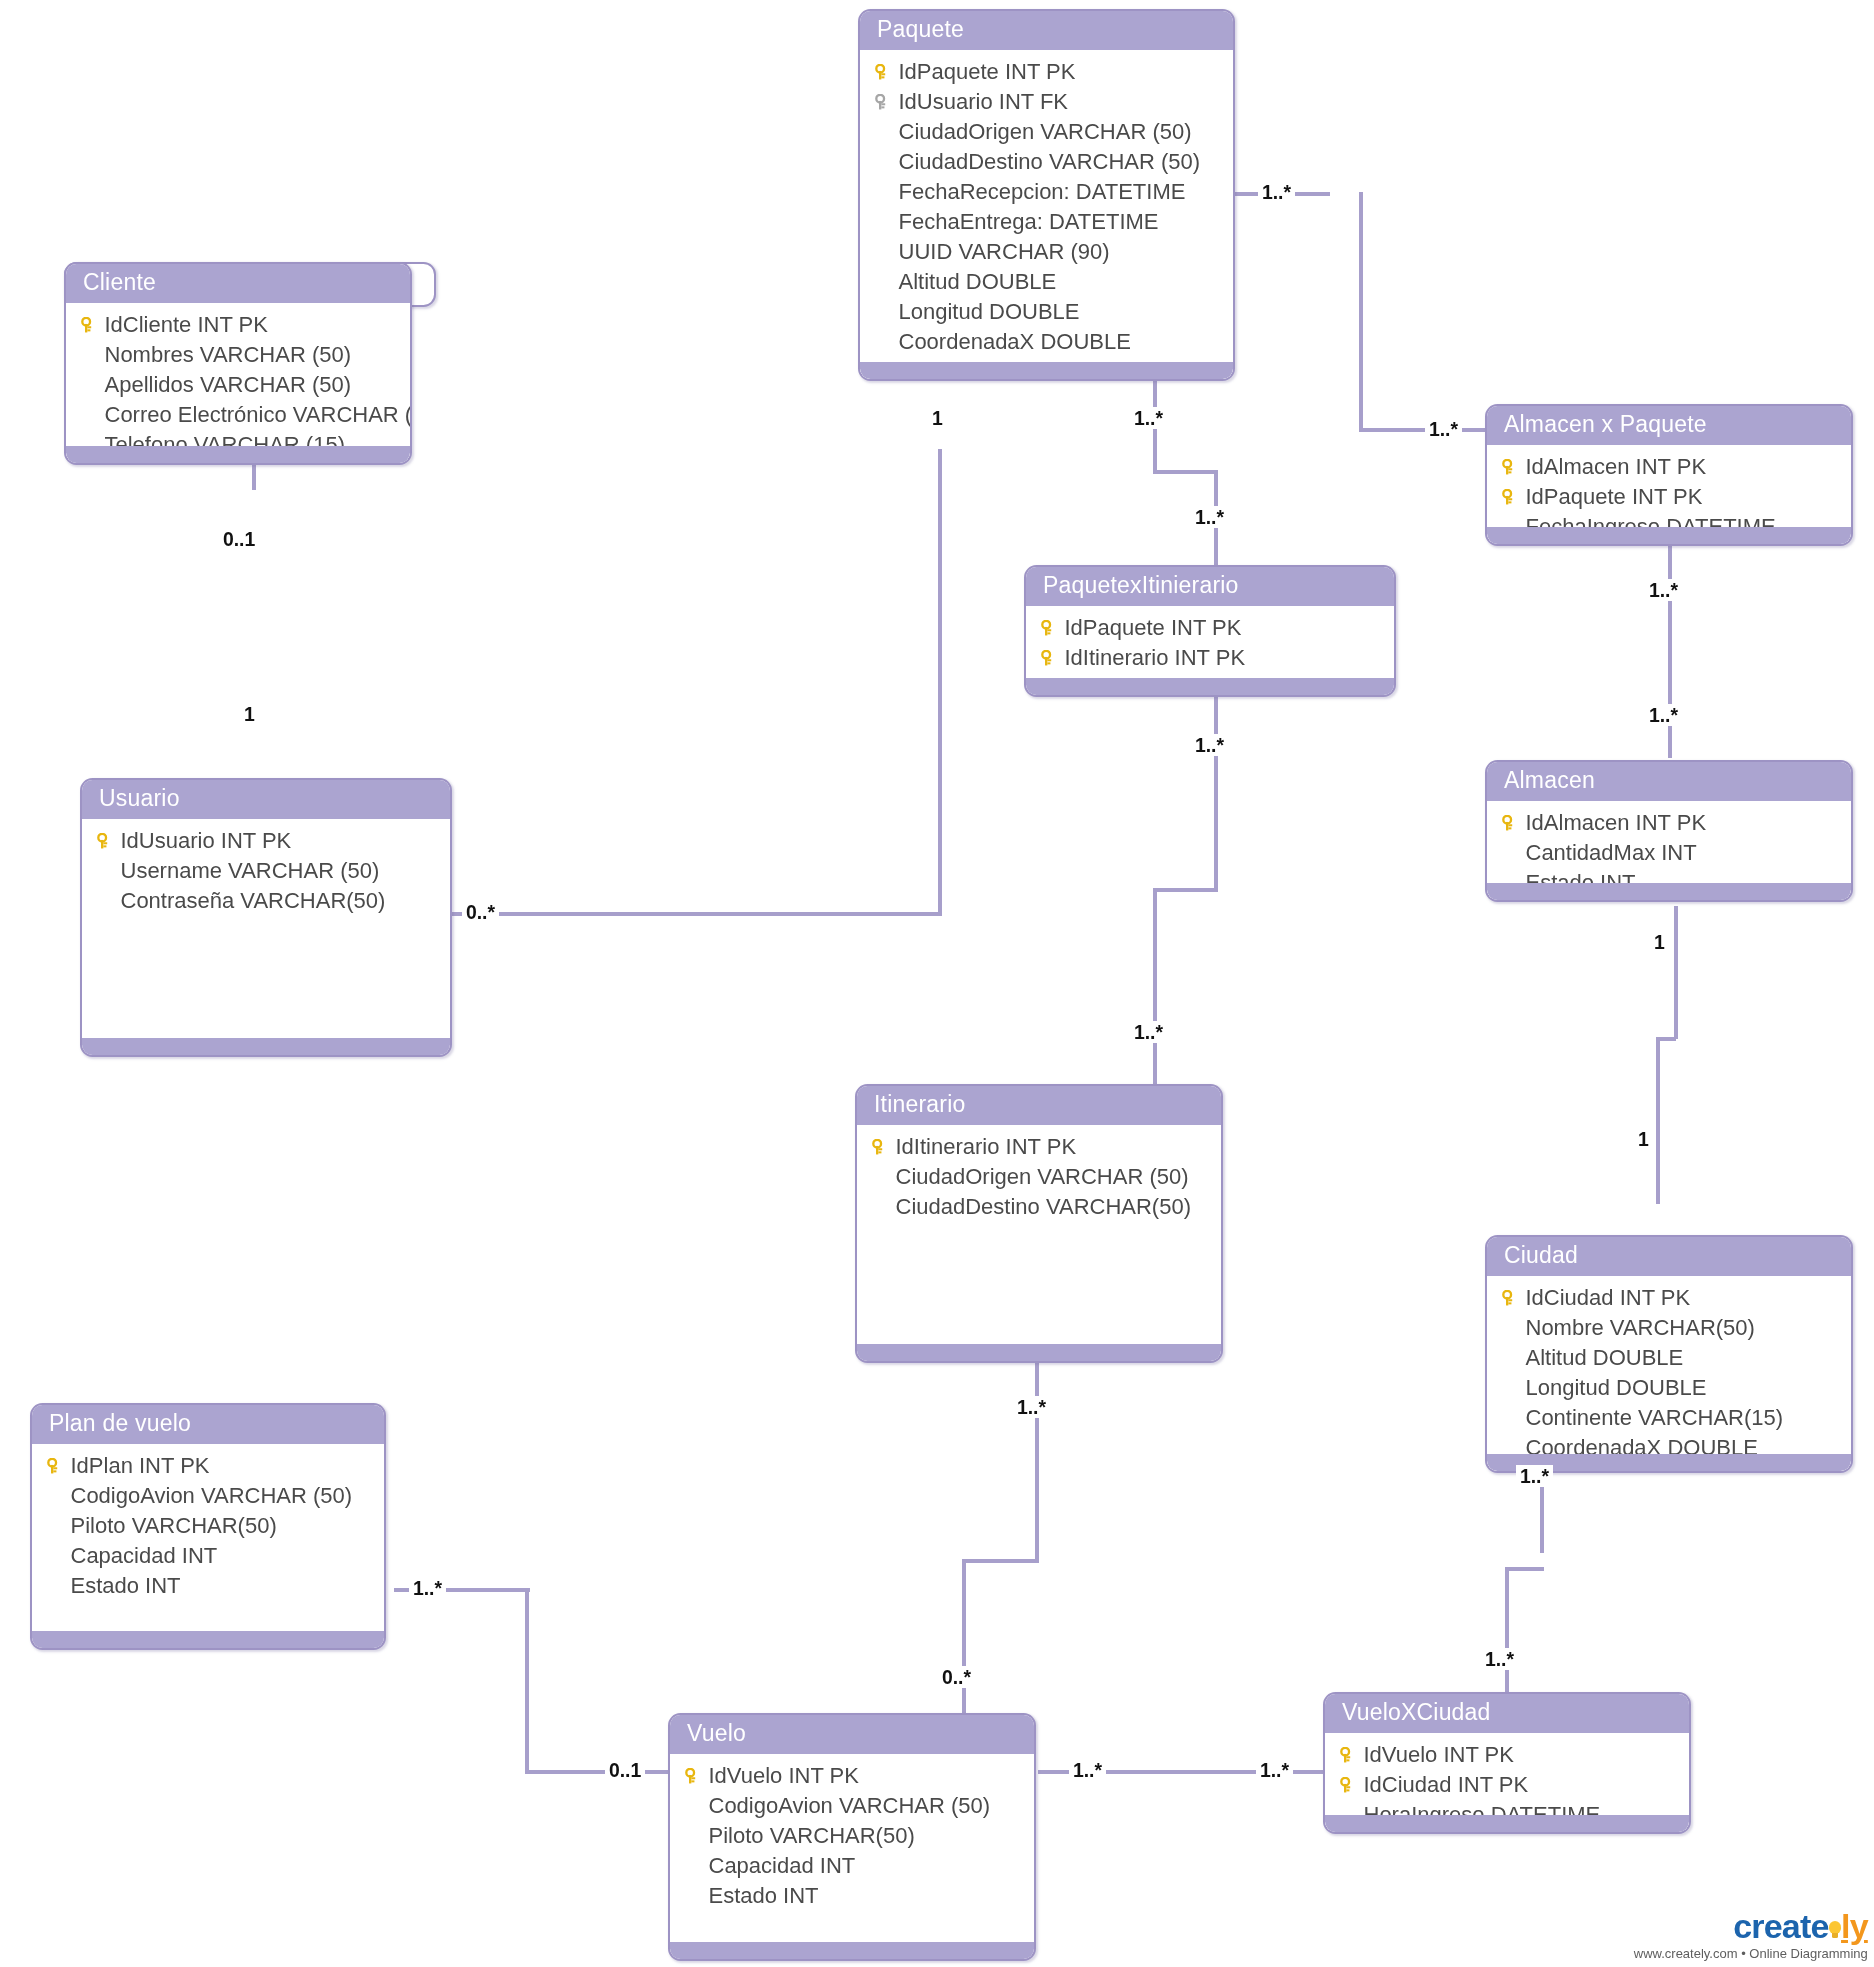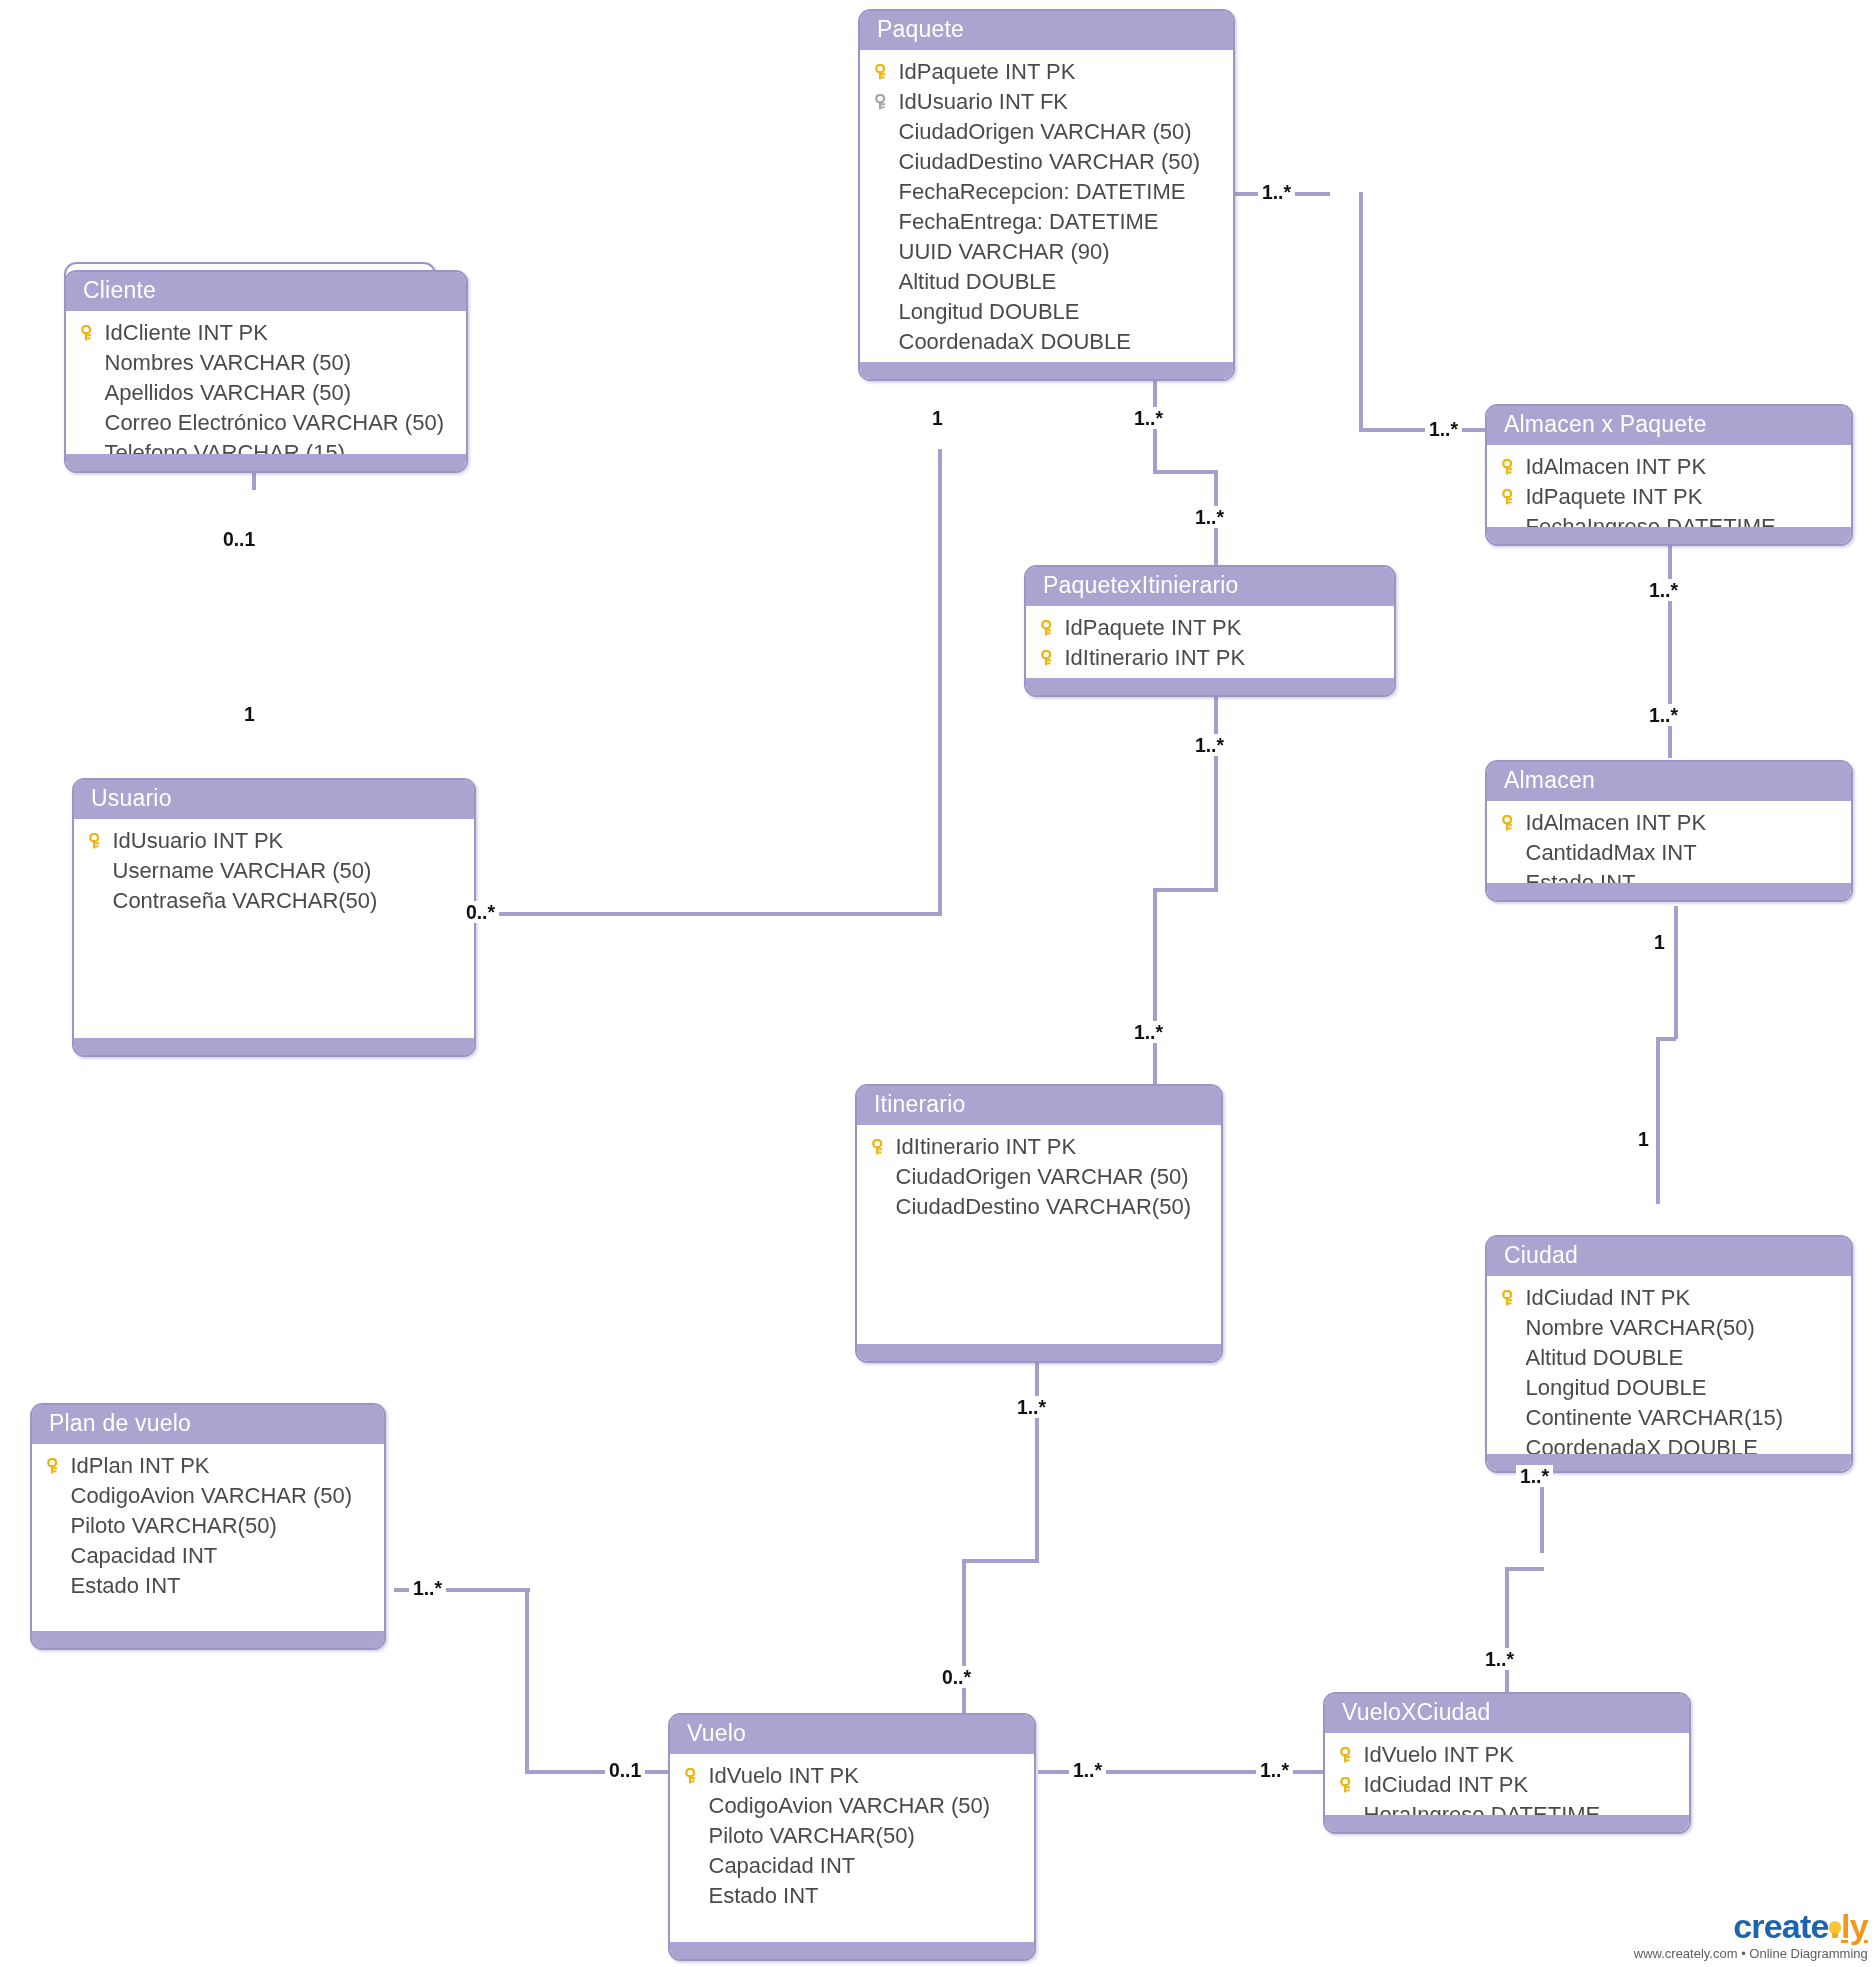--- a/index.html
+++ b/index.html
@@ -210,21 +210,21 @@
           <span class="keyslot"></span>
           <span class="txt">CoordenadaY DOUBLE</span>
         </div>
 
     </div>
     <div class="foot"></div>
   </div>
 
   <div class="entity" style="left:64px; top:262px; width:372px; height:46px; height:45px;">
   </div>
-  <div class="entity" style="left:64px; top:270px; width:404px; height:203px;">
+  <div class="entity" style="left:64px; top:262px; width:348px; height:203px;">
     <div class="hdr">Cliente</div>
     <div class="body">
       <div class="attr">
         <span class="keyslot">
             <svg width="17" height="17" viewBox="0 0 22 22">
               <circle cx="8" cy="6" r="5" fill="none" stroke="#e8b60f" stroke-width="3"></circle>
               <rect x="6.5" y="9" width="3" height="11" fill="#e8b60f"></rect>
               <rect x="9.5" y="12" width="5" height="2.6" fill="#e8b60f"></rect>
               <rect x="9.5" y="16" width="4" height="2.6" fill="#e8b60f"></rect>
             </svg>
@@ -244,21 +244,21 @@
           <span class="txt">Correo Electrónico VARCHAR (50)</span>
         </div>
       <div class="attr">
           <span class="keyslot"></span>
           <span class="txt">Telefono VARCHAR (15)</span>
         </div>
     </div>
     <div class="foot"></div>
   </div>
 
-  <div class="entity" style="left:72px; top:778px; width:404px; height:279px;">
+  <div class="entity" style="left:80px; top:778px; width:372px; height:279px;">
     <div class="hdr">Usuario</div>
     <div class="body">
       <div class="attr">
         <span class="keyslot">
             <svg width="17" height="17" viewBox="0 0 22 22">
               <circle cx="8" cy="6" r="5" fill="none" stroke="#e8b60f" stroke-width="3"></circle>
               <rect x="6.5" y="9" width="3" height="11" fill="#e8b60f"></rect>
               <rect x="9.5" y="12" width="5" height="2.6" fill="#e8b60f"></rect>
               <rect x="9.5" y="16" width="4" height="2.6" fill="#e8b60f"></rect>
             </svg>

